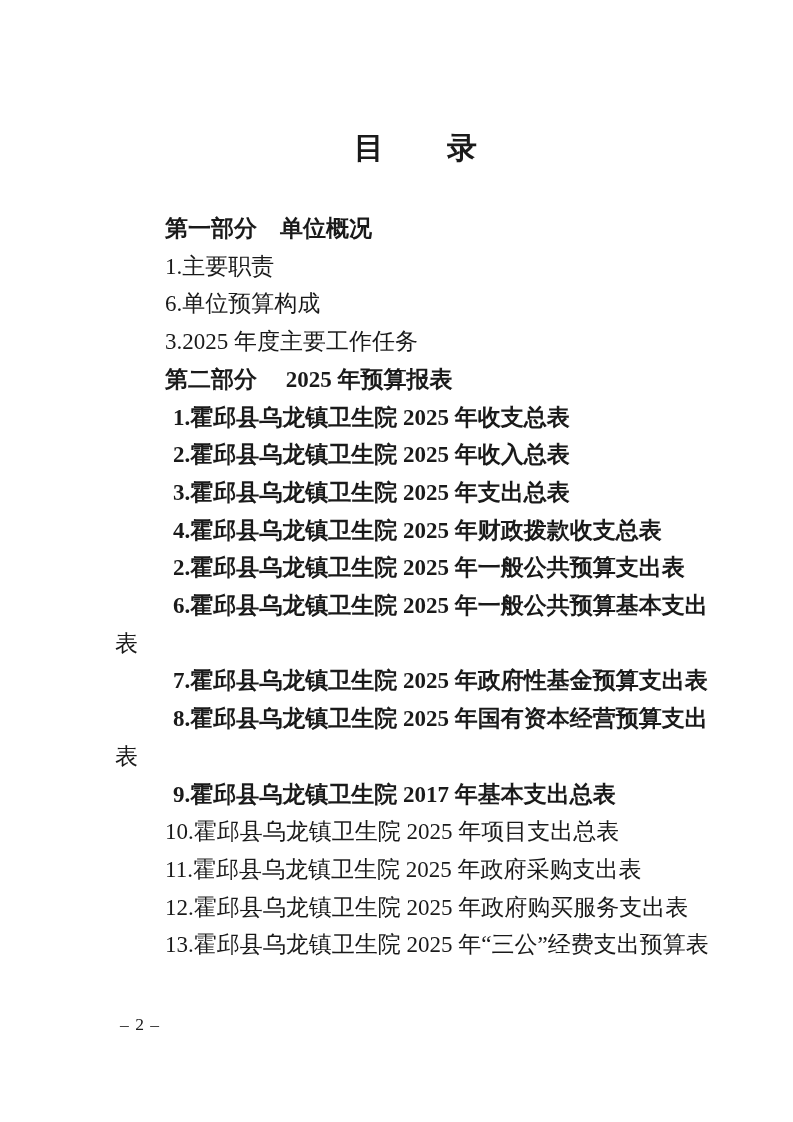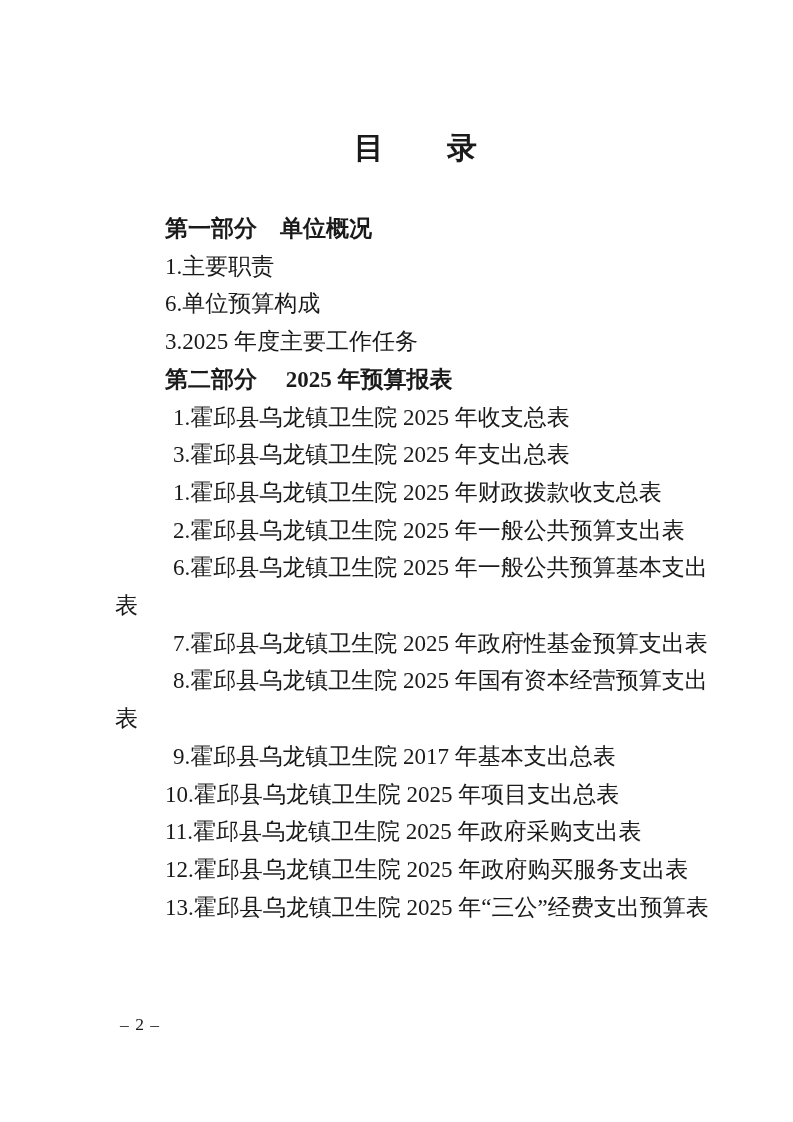--- a/index.html
+++ b/index.html
@@ -46,20 +46,21 @@
   }
   .toc-line.heading {
     font-weight: bold;
     padding-left: 50px;
   }
   .toc-line.item {
     padding-left: 50px;            
   }
   .toc-line.item-indented {
     padding-left: 58px;            
+    font-weight: bold;
   }
   .toc-line.continuation {
     padding-left: 0;               
   }
   .page-footer {
     position: absolute;
     left: 120px;
     top: 1012px;
     font-size: 17.5px;
     line-height: 24px;
@@ -73,22 +74,23 @@
 <div class="page">
   <h1 class="doc-title">目　　录</h1>
 
   <div class="toc">
       <div class="toc-line heading">第一部分　单位概况</div>
       <div class="toc-line item">1.主要职责</div>
       <div class="toc-line item">6.单位预算构成</div>
       <div class="toc-line item">3.2025 年度主要工作任务</div>
       <div class="toc-line heading">第二部分　 2025 年预算报表</div>
       <div class="toc-line item-indented">1.霍邱县乌龙镇卫生院 2025 年收支总表</div>
+      <div class="toc-line item-indented">2.霍邱县乌龙镇卫生院 2025 年收入总表</div>
       <div class="toc-line item-indented">3.霍邱县乌龙镇卫生院 2025 年支出总表</div>
-      <div class="toc-line item-indented">1.霍邱县乌龙镇卫生院 2025 年财政拨款收支总表</div>
+      <div class="toc-line item-indented">4.霍邱县乌龙镇卫生院 2025 年财政拨款收支总表</div>
       <div class="toc-line item-indented">2.霍邱县乌龙镇卫生院 2025 年一般公共预算支出表</div>
       <div class="toc-line item-indented">6.霍邱县乌龙镇卫生院 2025 年一般公共预算基本支出</div>
       <div class="toc-line continuation">表</div>
       <div class="toc-line item-indented">7.霍邱县乌龙镇卫生院 2025 年政府性基金预算支出表</div>
       <div class="toc-line item-indented">8.霍邱县乌龙镇卫生院 2025 年国有资本经营预算支出</div>
       <div class="toc-line continuation">表</div>
       <div class="toc-line item-indented">9.霍邱县乌龙镇卫生院 2017 年基本支出总表</div>
       <div class="toc-line item">10.霍邱县乌龙镇卫生院 2025 年项目支出总表</div>
       <div class="toc-line item">11.霍邱县乌龙镇卫生院 2025 年政府采购支出表</div>
       <div class="toc-line item">12.霍邱县乌龙镇卫生院 2025 年政府购买服务支出表</div>

